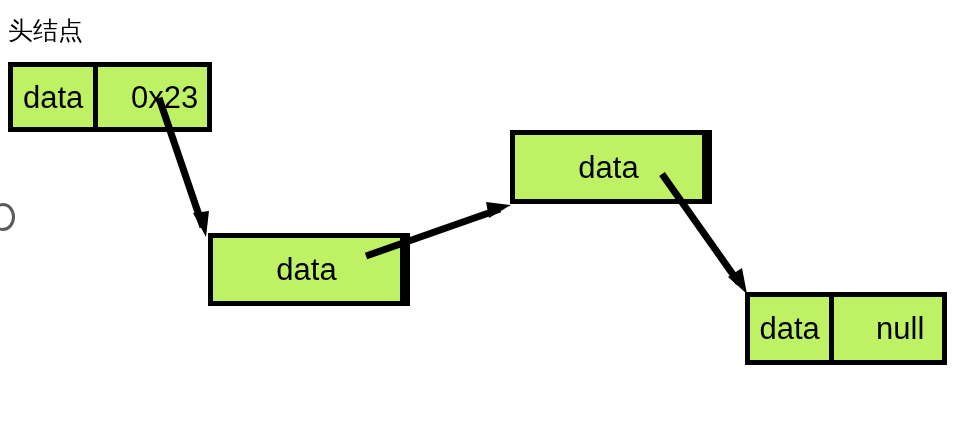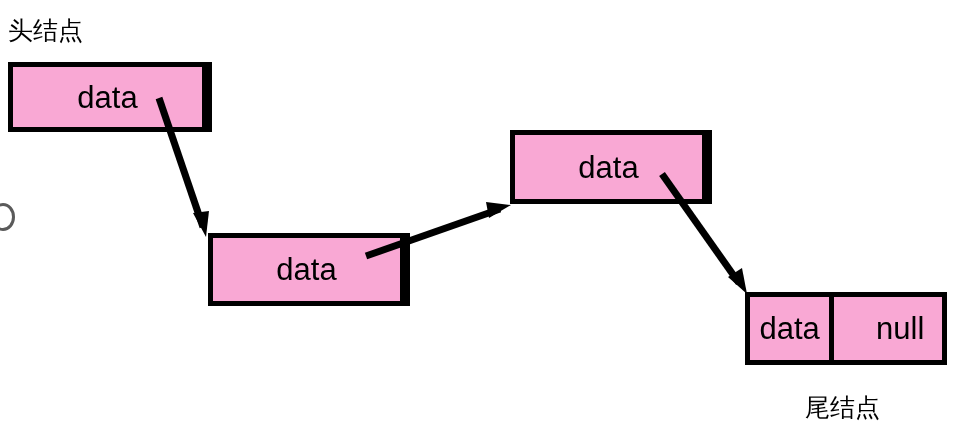--- a/index.html
+++ b/index.html
@@ -15,21 +15,21 @@
     overflow: hidden;
     font-family: "Liberation Sans", "DejaVu Sans", sans-serif;
     padding-left: 17px;
   }
   
   .node {
     position: absolute;
     box-sizing: border-box;
     display: flex;
     border: 5px solid #000000;
-    background: #f9a8d4;
+    background: #bef264;
     z-index: 3;
     gap: 24px;
   }
   .cell {
     box-sizing: border-box;
     flex: 1 1 50%;
     display: flex;
     align-items: center;
     justify-content: center;
     color: #000000;
@@ -76,36 +76,36 @@
 <body>
 
 <div id="canvas">
 
   <div class="caption" style="left:8px; top:18px;">头结点</div>
 
   <div class="edge-glyph"></div>
 
   <div class="node" style="left:8px; top:62px; width:204px; height:70px;">
     <div class="cell data-cell">data</div>
+    <div class="cell pointer-cell">0x23</div>
   </div>
 
   <div class="node" style="left:208px; top:233px; width:202px; height:73px;">
     <div class="cell data-cell">data</div>
   </div>
 
   <div class="node" style="left:510px; top:130px; width:202px; height:74px;">
     <div class="cell data-cell">data</div>
   </div>
 
   <div class="node" style="left:745px; top:292px; width:202px; height:73px;">
     <div class="cell data-cell">data</div>
     <div class="cell pointer-cell">null</div>
   </div>
 
-  <div class="caption" style="left:805px; top:395px;">尾结点</div>
 
   <svg id="arrows" viewBox="0 0 955 430">
 
     <g>
       <line x1="159" y1="98" x2="203" y2="227" stroke="#000000" stroke-width="7"></line>
       <path d="M 206 237 L 193 213 L 209 211 Z" fill="#000000"></path>
     </g>
 
     <g>
       <line x1="366" y1="256" x2="500" y2="209" stroke="#000000" stroke-width="7"></line>

